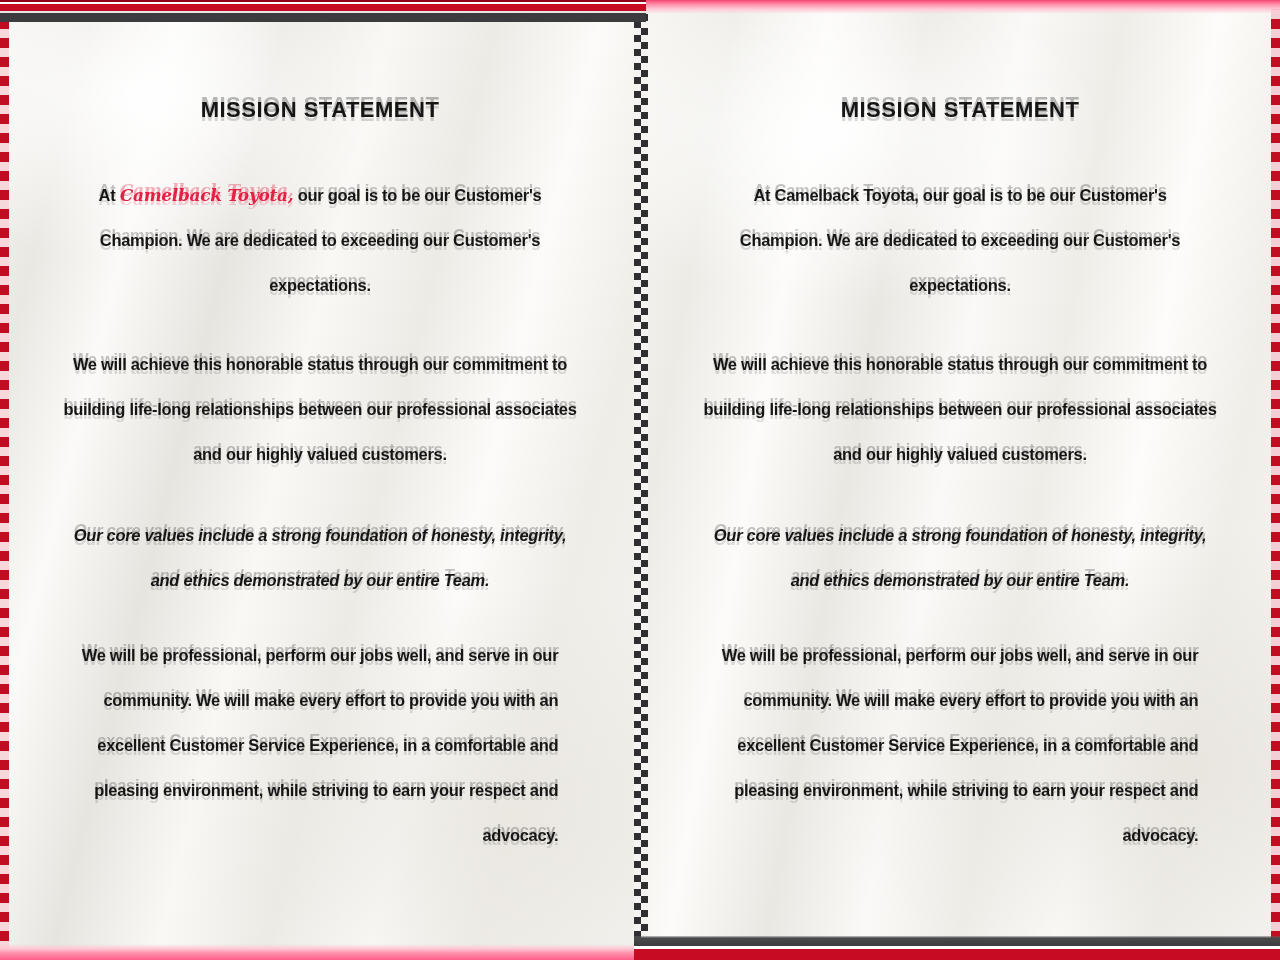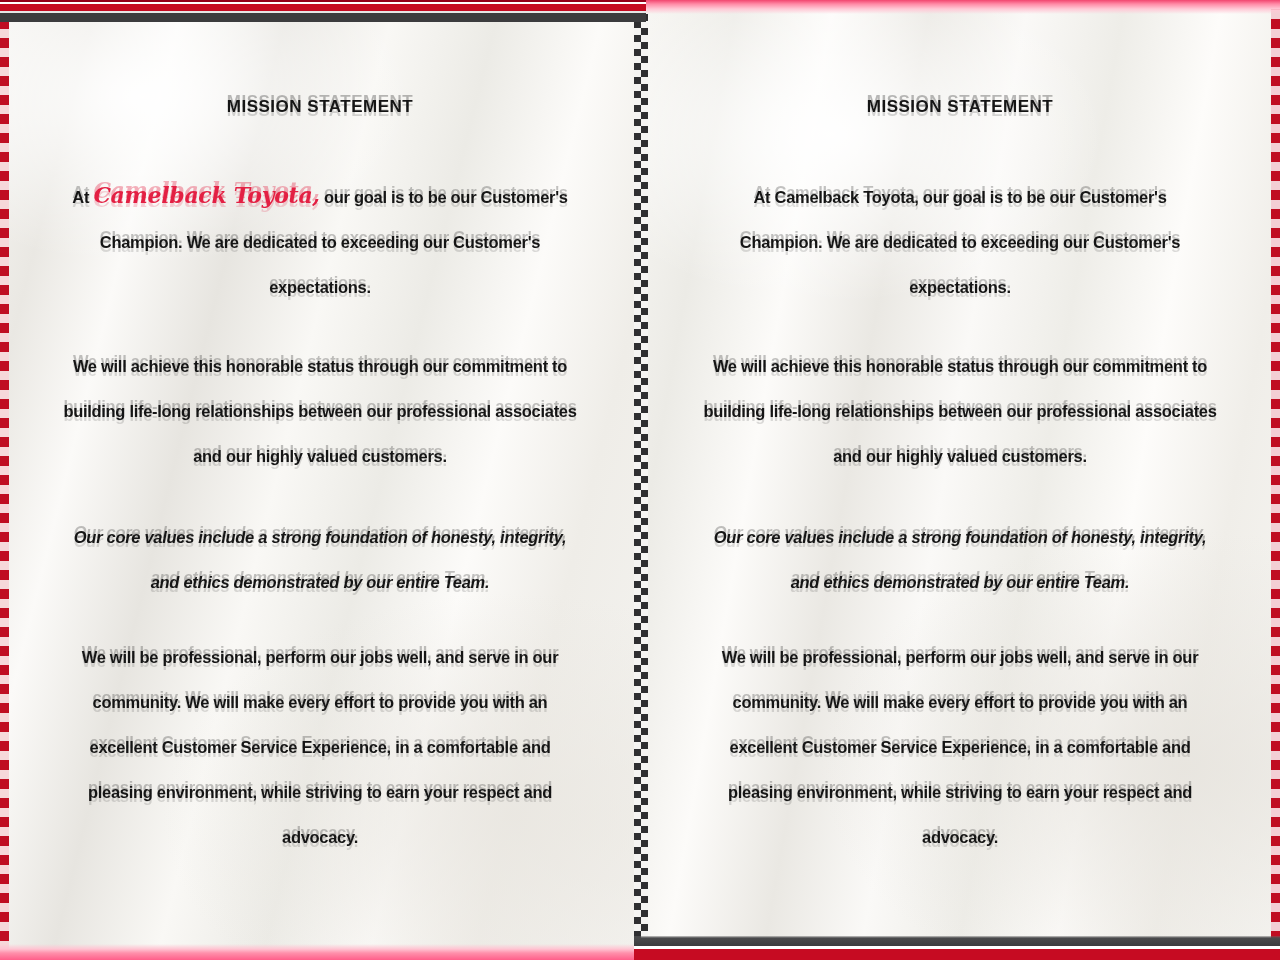--- a/index.html
+++ b/index.html
@@ -59,35 +59,35 @@
       rgba(120,120,120,0.35) 0px, #4a4a4c 2px, #3c3c3e 10px,
       #ffffff 10px, #ffffff 13px, #c60b22 13px, #c60b22 24px);
   }
   
   .page-content{
     position:relative; z-index:2; height:100%; box-sizing:border-box;
     padding:0 14px; display:flex; flex-direction:column; align-items:center;
     text-align:center; color:#151515;
   }
   .doc-title{
-    margin:97px 0 8px 0; font-size:17px; font-weight:bold; letter-spacing:0.5px;
+    margin:97px 0 0 0; font-size:22px; font-weight:bold; letter-spacing:0.5px;
     text-shadow:0 -5px 0 rgba(25,25,25,0.30), 0 4px 0 rgba(25,25,25,0.18);
   }
   .para{
     margin:0; font-size:16.5px; font-weight:bold; letter-spacing:-0.3px;
     line-height:45px; white-space:pre; text-align:center;
     text-shadow:0 -5px 0 rgba(25,25,25,0.26), 0 4px 0 rgba(25,25,25,0.15);
   }
   .para.p1{ margin-top:50px; }
   .para.p2{ margin-top:34px; }
   .para.p3{ margin-top:36px;font-style:italic; }
-  .para.p4{ margin-top:30px; }
+  .para.p4{ margin-top:30px;text-align:right; }
   .brand-script{
     font-family:"DejaVu Serif", serif; font-style:italic; font-weight:bold;
-    color:#e32043; font-size:22px; line-height:10px;
+    color:#e32043; font-size:17px; line-height:10px;
     text-shadow:0 -5px 0 rgba(227,32,67,0.35), 0 4px 0 rgba(227,32,67,0.2);
   }
 </style>
 </head>
 <body>
 
 <div id="stage">
 
   <div class="panel panel-left">
     <div class="page-content">

